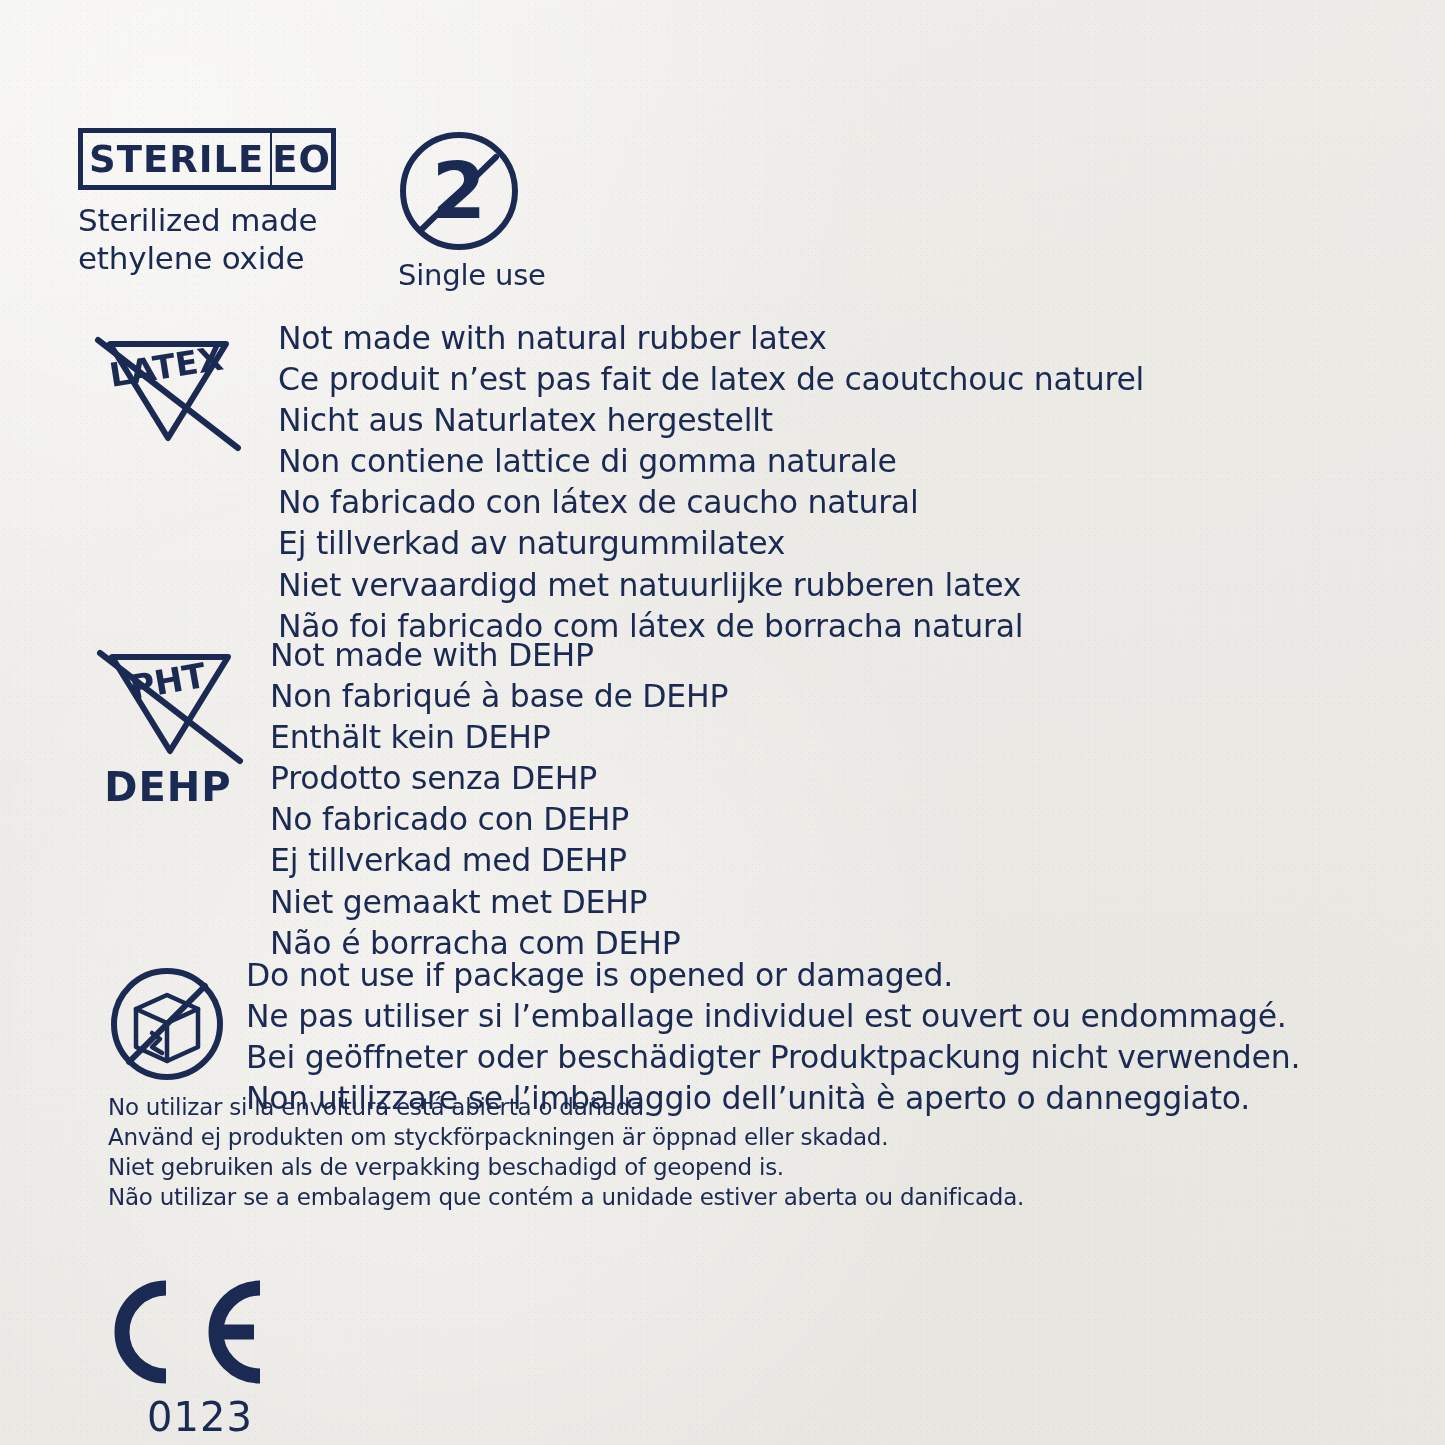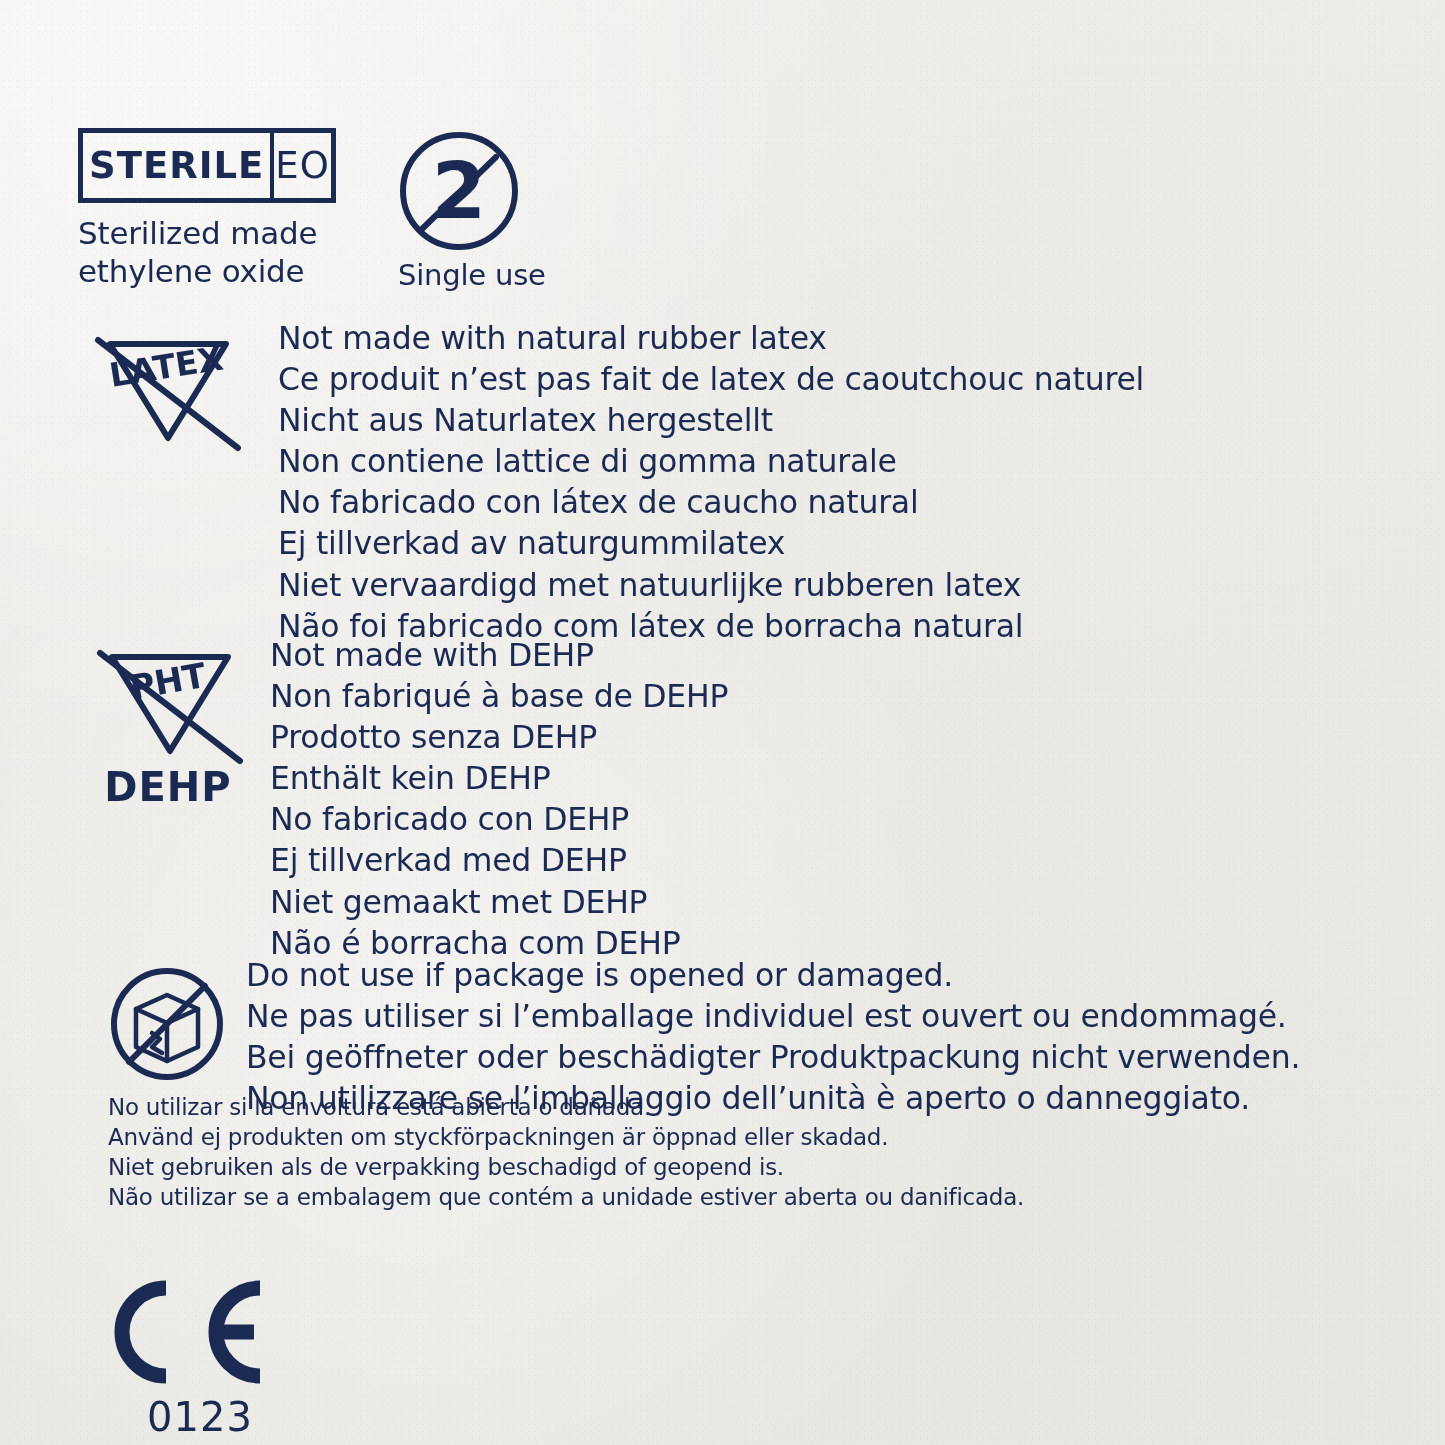--- a/index.html
+++ b/index.html
@@ -50,21 +50,21 @@
     top: 128px;
     display: flex;
     align-items: flex-start;
     gap: 62px;
   }
   .sterile-block { }
   .sterile-box {
     border: 5px solid #1b2a52;
     display: flex;
     align-items: stretch;
-    height: 75px;
+    height: 62px;
     width: 258px;
     box-sizing: border-box;
   }
   .sterile-word {
     flex: 1;
     display: flex;
     align-items: center;
     justify-content: center;
     font-weight: bold;
     font-size: 37px;
@@ -73,21 +73,21 @@
   }
   .sterile-div {
     width: 5px;
     background: #1b2a52;
   }
   .sterile-code {
     width: 74px;
     display: flex;
     align-items: center;
     justify-content: center;
-    font-weight: normal;
+    font-weight: bold;
     font-size: 37px;
     letter-spacing: 1px;
   }
   .sterile-caption {
     margin-top: 12px;
     font-size: 31px;
     line-height: 1.22;
     letter-spacing: -0.2px;
   }
   .single-use-block {
@@ -239,22 +239,22 @@
       <svg viewBox="0 0 176 170" width="176" height="170" aria-hidden="true">
         <path class="stroke" d="M32 16 H148 L90 110 Z"></path>
         <text class="sym-label" x="90" y="52" font-size="34" text-anchor="middle" transform="rotate(-10 90 52)">PHT</text>
         <line class="stroke" x1="20" y1="12" x2="160" y2="120"></line>
         <text class="sym-label" x="88" y="160" font-size="40" text-anchor="middle" letter-spacing="1">DEHP</text>
       </svg>
     </div>
     <div class="lines">
       <div>Not made with DEHP</div>
       <div>Non fabriqué à base de DEHP</div>
+      <div>Enthält kein DEHP</div>
       <div>Prodotto senza DEHP</div>
-      <div>Enthält kein DEHP</div>
       <div>No fabricado con DEHP</div>
       <div>Ej tillverkad med DEHP</div>
       <div>Niet gemaakt met DEHP</div>
       <div>Não é borracha com DEHP</div>
     </div>
   </div>
 
   <div class="sym-row" id="pkg-row">
     <div class="sym-icon">
       <svg viewBox="0 0 118 118" width="118" height="118" aria-hidden="true">

